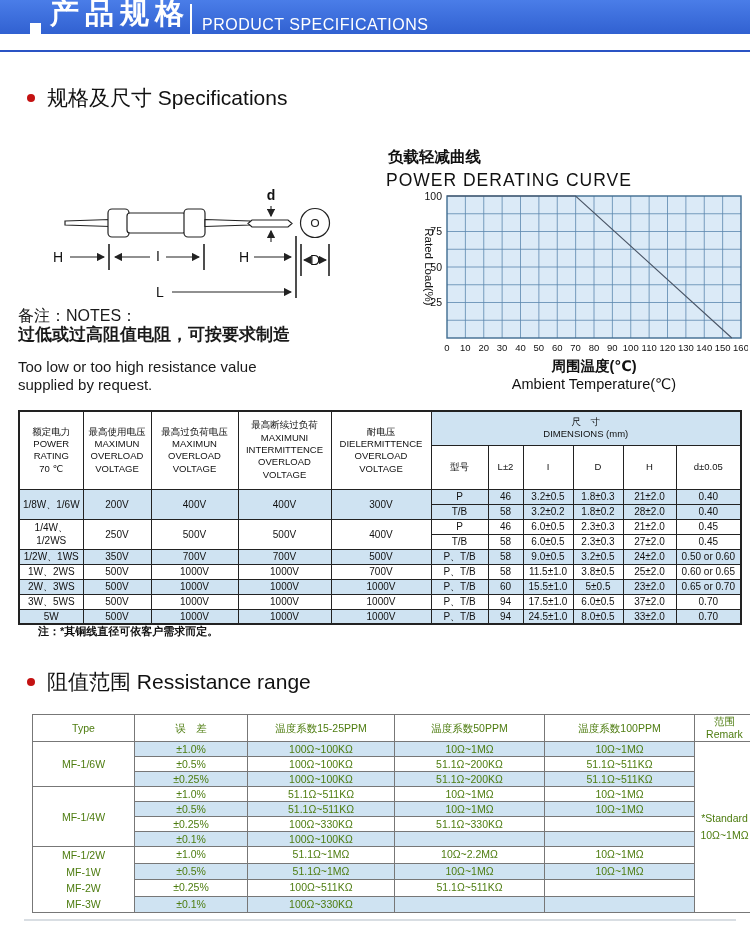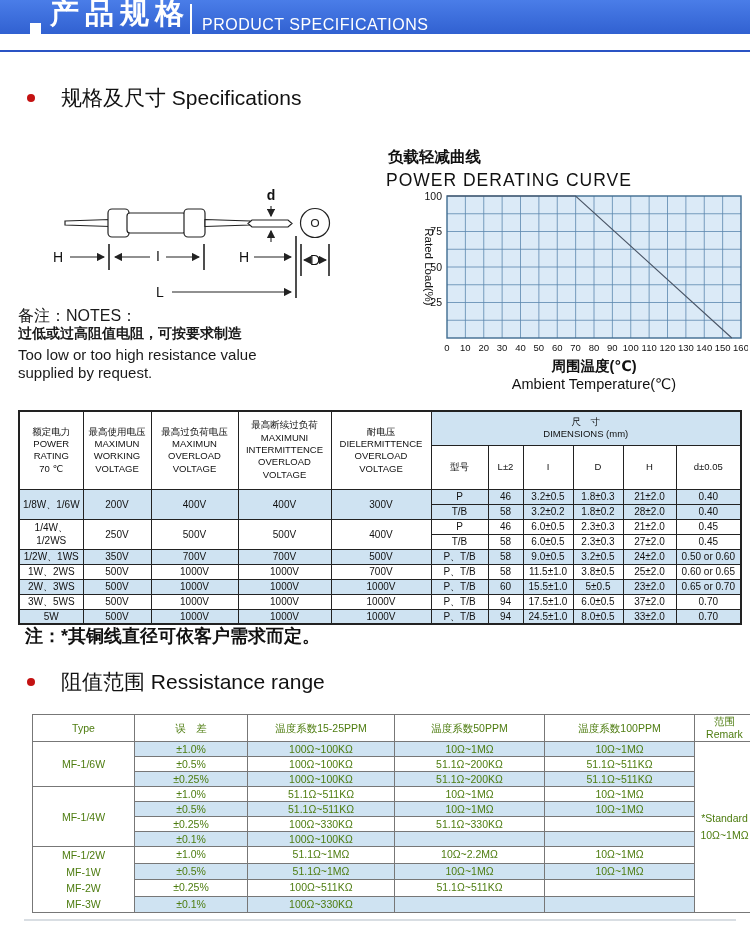--- a/index.html
+++ b/index.html
@@ -11,50 +11,50 @@
   .header{position:absolute;top:0;left:0;width:750px;height:34px;
           background:linear-gradient(180deg,#4a7de8,#3161d1);
           display:flex;align-items:flex-end;color:#fff}
   .header .sq{width:11px;height:11px;background:#fff;margin-left:30px;flex:none}
   .header .t-zh{font-size:29px;font-weight:bold;letter-spacing:6px;margin-left:9px;white-space:nowrap}
   .header .vdiv{width:2px;height:30px;background:#fff;margin:6px 10px 0 0;flex:none}
   .header .t-en{font-size:16px;letter-spacing:.5px;white-space:nowrap}
   .header-line{position:absolute;top:50px;left:0;width:750px;height:2px;background:#2a53c4}
 
   
-  .sec{position:absolute;display:flex;align-items:center;gap:26px}
+  .sec{position:absolute;display:flex;align-items:center;gap:12px}
   .sec .dot{width:8px;height:8px;border-radius:50%;background:#c41212;flex:none}
   .sec .label{font-size:21px;color:#111;font-weight:500;white-space:nowrap}
   #sec1{top:84px;left:27px}
   #sec2{top:668px;left:27px}
 
   
   .drawing{position:absolute;left:20px;top:150px;width:360px;height:160px}
   #chart-svg{position:absolute;left:376px;top:136px;width:372px;height:260px;
              font-family:"Liberation Sans","DejaVu Sans",sans-serif}
 
   
   .notes{position:absolute;left:18px;top:306px;line-height:1.2}
   .notes .n-title{font-size:16px;}
-  .notes .n-zh{font-size:14px;font-weight:bold;margin-bottom:4px}
+  .notes .n-zh{font-size:17px;font-weight:bold;margin-bottom:12px}
   .notes .n-en{font-size:15px}
 
   
   table{border-collapse:collapse;position:absolute;table-layout:fixed;background:#fff}
   th,td{white-space:pre-line;text-align:center;vertical-align:middle;overflow:hidden}
 
   .spec-table{left:18px;top:410px;width:722px;border:2px solid #222}
   .spec-table th,.spec-table td{border:1px solid #222;padding:0 1px;line-height:1.3;font-weight:normal;color:#111}
   .spec-table th{font-size:9.5px;height:34px}
   .spec-table tr.hdr2 th{height:44px}
   .spec-table td{font-size:10px;height:15px}
   .spec-table .dimhdr{background:#cfe3f2}
   .spec-table tr.blue td{background:#cfe3f2}
 
-  .spec-note{position:absolute;left:25px;top:624px;font-size:18px;font-weight:bold;color:#111}
+  .spec-note{position:absolute;left:38px;top:624px;font-size:11px;font-weight:bold;color:#111}
 
   .res-table{left:32px;top:714px;width:722px;border:1.5px solid #555;color:#4d7c0f}
   .res-table th,.res-table td{border:1px solid #777;padding:0 2px;font-weight:normal;line-height:1.25}
   .res-table th{height:23px;font-size:10.5px}
   .res-table td{height:15px;font-size:10.5px}
   .res-table tr.blue td{background:#cfe3f2}
   .res-table td.type,.res-table td.remark{background:#fff !important}
   .res-table td.type{line-height:1.55}
   .res-table td.remark{font-size:10.5px;line-height:1.6}
 
@@ -197,21 +197,21 @@
       <col style="width:65px">
   </colgroup>
   <tbody>
       <tr class="hdr1">
         <th rowspan="2">额定电力
 POWER
 RATING
 70 ℃</th>
         <th rowspan="2">最高使用电压
 MAXIMUN
-WORKING
+OVERLOAD
 VOLTAGE</th>
         <th rowspan="2">最高过负荷电压
 MAXIMUN
 OVERLOAD
 VOLTAGE</th>
         <th rowspan="2">最高断续过负荷
 MAXIMUNI
 INTERMITTENCE
 OVERLOAD
 VOLTAGE</th>

